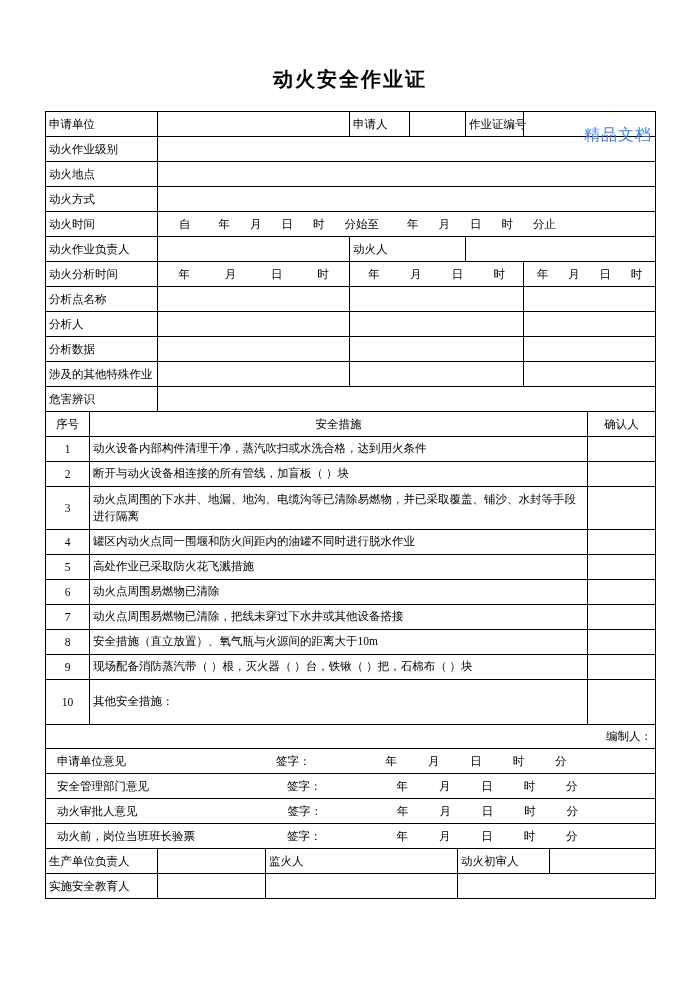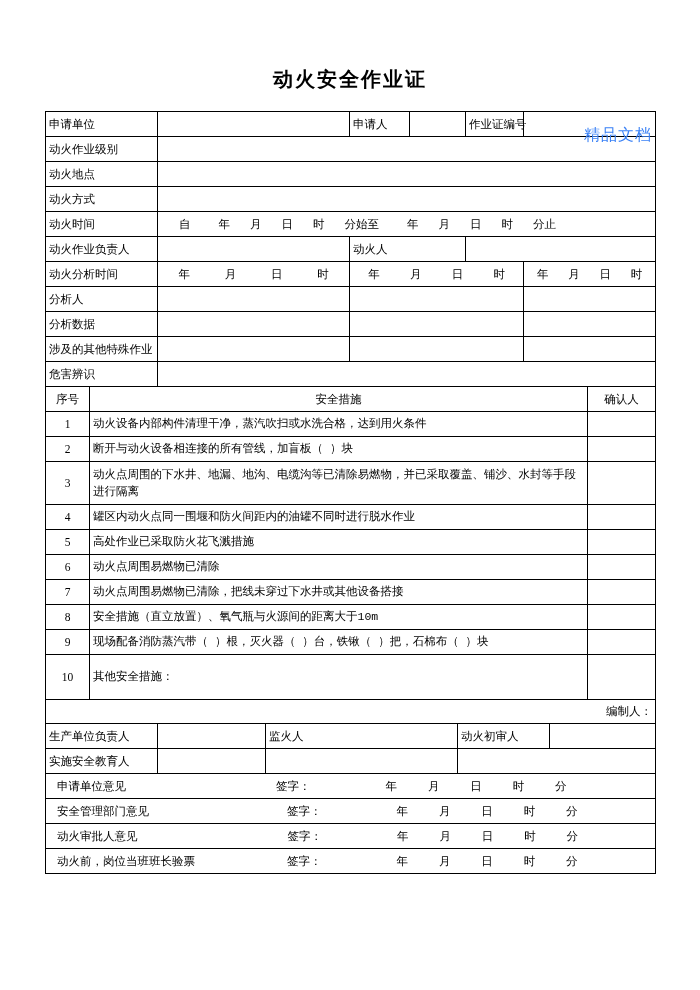--- a/index.html
+++ b/index.html
@@ -70,21 +70,20 @@
     align-items: center;
     padding-left: 18px;
     gap: 0;
   }
   .time-row span { white-space: nowrap; }
   .sp-s { display: inline-block; width: 20px; }
   .sp-m { display: inline-block; width: 28px; }
   .measure-text {
     line-height: 1.5;
     font-size: 11.5px;
-    font-family: Liberation Mono, monospace;
   }
   .num { text-align: center; }
   .sign-line {
     display: flex;
     align-items: center;
     padding-left: 8px;
   }
   .sign-line .sig { margin-left: 150px; }
   .sign-line .dt { margin-left: 75px; }
   .dt span { display: inline-block; }
@@ -199,20 +198,26 @@
       <td class="ctr" colspan="2">
         <div class="spread">
           <span>年</span>
           <span>月</span>
           <span>日</span>
           <span>时</span>
         </div>
       </td>
     </tr>
 
+    <tr>
+      <td class="lbl">分析点名称</td>
+      <td class="blank" colspan="3"></td>
+      <td class="blank" colspan="3"></td>
+      <td class="blank" colspan="2"></td>
+    </tr>
 
     <tr>
       <td class="lbl">分析人</td>
       <td class="blank" colspan="3"></td>
       <td class="blank" colspan="3"></td>
       <td class="blank" colspan="2"></td>
     </tr>
 
     <tr>
       <td class="lbl">分析数据</td>
@@ -301,46 +306,20 @@
   </tbody>
     </table>
 
   <table class="form" style="margin-top:-1px">
     <colgroup>
         <col style="width:610px">
       </colgroup>
     <tbody>
         <tr>
       <td style="border-top:none" class="editor">编制人：</td>
-    </tr>
-  </tbody>
-    </table>
-
-  <table class="form" style="margin-top:-1px">
-    <colgroup>
-      <col style="width:112px">
-      <col style="width:108px">
-      <col style="width:82px">
-      <col style="width:110px">
-      <col style="width:92px">
-      <col style="width:106px">
-    </colgroup>
-    <tbody>
-        <tr>
-      <td class="lbl">生产单位负责人</td>
-      <td class="blank"></td>
-      <td class="lbl" colspan="2">监火人</td>
-      <td class="lbl">动火初审人</td>
-      <td class="blank"></td>
-    </tr>
-    <tr>
-      <td class="lbl">实施安全教育人</td>
-      <td class="blank"></td>
-      <td class="blank" colspan="2"></td>
-      <td class="blank" colspan="2"></td>
     </tr>
   </tbody>
     </table>
 
   <table class="form" style="margin-top:-1px">
     <colgroup>
         <col style="width:610px">
       </colgroup>
     <tbody>
         <tr class="opinion-row">
@@ -399,13 +378,39 @@
             <span>日</span><i class="sp-m"></i>
             <span>时</span><i class="sp-m"></i>
             <span>分</span>
           </span>
         </div>
       </td>
     </tr>
   </tbody>
     </table>
 
+  <table class="form" style="margin-top:-1px">
+    <colgroup>
+      <col style="width:112px">
+      <col style="width:108px">
+      <col style="width:82px">
+      <col style="width:110px">
+      <col style="width:92px">
+      <col style="width:106px">
+    </colgroup>
+    <tbody>
+        <tr>
+      <td class="lbl">生产单位负责人</td>
+      <td class="blank"></td>
+      <td class="lbl" colspan="2">监火人</td>
+      <td class="lbl">动火初审人</td>
+      <td class="blank"></td>
+    </tr>
+    <tr>
+      <td class="lbl">实施安全教育人</td>
+      <td class="blank"></td>
+      <td class="blank" colspan="2"></td>
+      <td class="blank" colspan="2"></td>
+    </tr>
+  </tbody>
+    </table>
+
 </div>
 
 </body></html>

